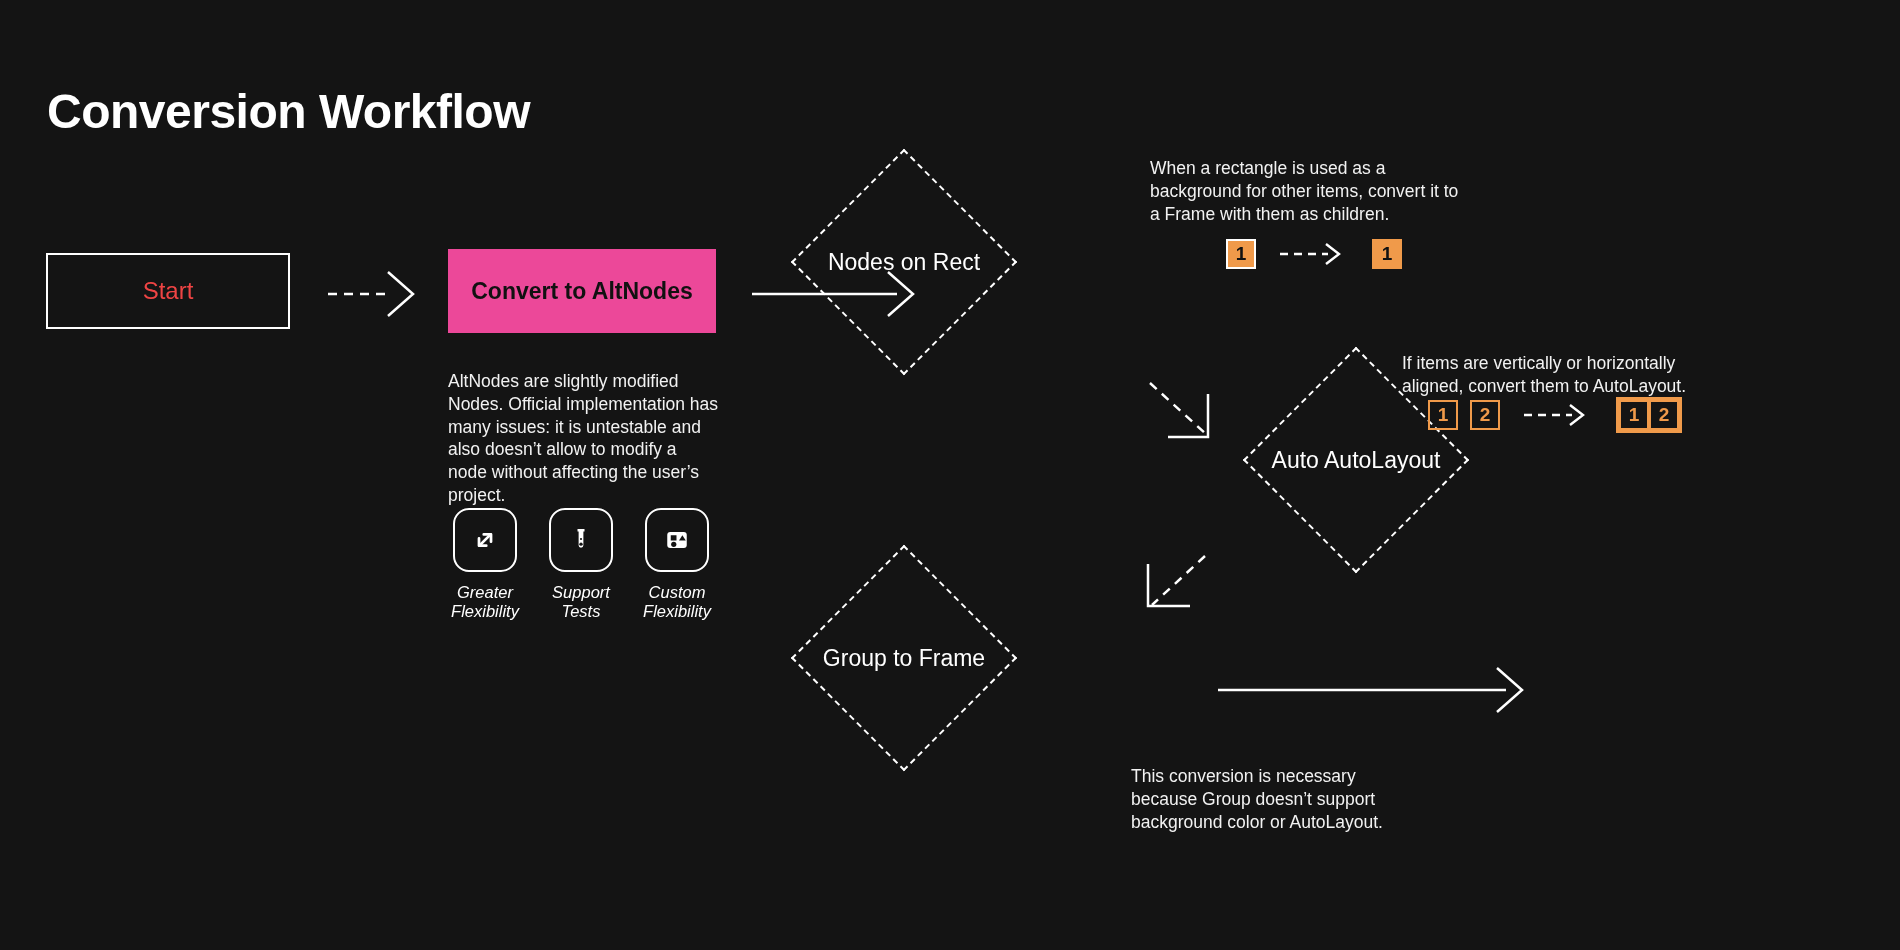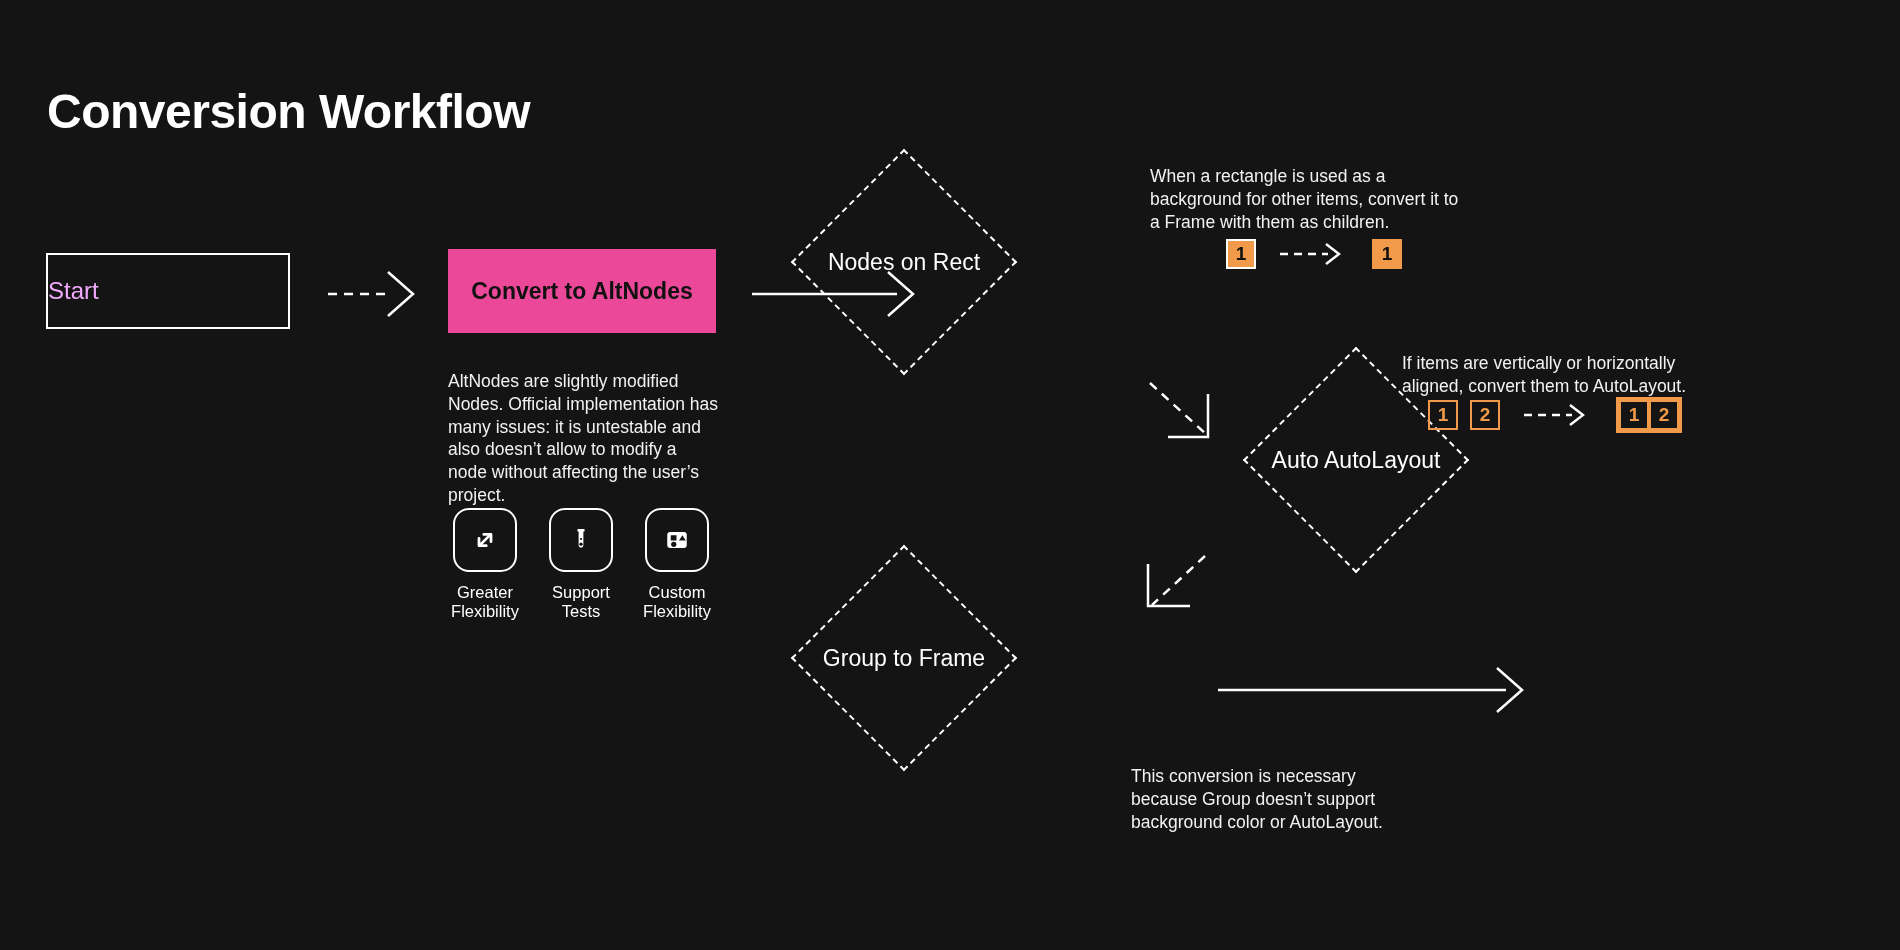--- a/index.html
+++ b/index.html
@@ -14,22 +14,22 @@
   .page-title {
     position: absolute; left: 47px; top: 36px;
     font-size: 48px; font-weight: 700; color: #ffffff;
     letter-spacing: -0.5px; white-space: nowrap; margin-top: 48px;
   }
 
   
   .term-box {
     position: absolute;
     border: 2px solid #ffffff;
-    display: flex; align-items: center; justify-content: flex-start;
-    color: #f0abfc; font-size: 24px;
+    display: flex; align-items: center; justify-content: center;
+    color: #ef4444; font-size: 24px;
   }
   #start-box { left: 46px; top: 253px; width: 244px; height: 76px; }
   #end-box   { left: 1557px; top: 647px; width: 242px; height: 80px; }
 
   
   #convert-box {
     position: absolute; left: 448px; top: 249px; width: 268px; height: 84px;
     background: #ec4899; color: #111111;
     display: flex; align-items: center; justify-content: center;
     font-size: 23px; font-weight: 600;
@@ -37,21 +37,21 @@
 
   
   .para {
     position: absolute; color: #f2f2f2; font-size: 17.5px; line-height: 1.30;
   }
   #convert-desc { left: 448px; top: 352px; width: 272px; margin-top: 18px; }
 
   
   #features {
     position: absolute; left: 452px; top: 508px;
-    display: flex; gap: 30px; align-items: flex-end;
+    display: flex; gap: 30px; align-items: flex-end; font-style: italic;
   }
   .feature { width: 66px; display: flex; flex-direction: column; align-items: center; }
   .feature-box {
     width: 64px; height: 64px; border: 2px solid #ffffff; border-radius: 16px;
     display: flex; align-items: center; justify-content: center;
   }
   .feature-label {
     margin-top: 11px; text-align: center; color: #ffffff;
     font-size: 16.5px; line-height: 1.18;
   }
@@ -70,21 +70,21 @@
     color: #ffffff; font-size: 23px; white-space: nowrap;
   }
   #d-nodes-on-rect { left: 824px; top: 182px; width: 160px; height: 160px; }
   #d-nodes-on-rect .diamond-shape { width: 160px; height: 160px; }
   #d-auto-autolayout { left: 1276px; top: 380px; width: 160px; height: 160px; }
   #d-auto-autolayout .diamond-shape { width: 160px; height: 160px; }
   #d-group-to-frame { left: 824px; top: 578px; width: 160px; height: 160px; }
   #d-group-to-frame .diamond-shape { width: 160px; height: 160px; }
 
   
-  #anno-rect { left: 1150px; top: 157px; width: 312px; margin-top: 8px; }
+  #anno-rect { left: 1150px; top: 157px; width: 312px; }
   #anno-align { left: 1402px; top: 336px; width: 318px; margin-top: 16px; }
   #anno-group { left: 1131px; top: 765px; width: 290px; }
 
   
   .badge-row { position: absolute; display: flex; align-items: center; }
   .badge {
     display: flex; align-items: center; justify-content: center;
     font-size: 19px; font-weight: 600;
   }
   .badge-filled {

